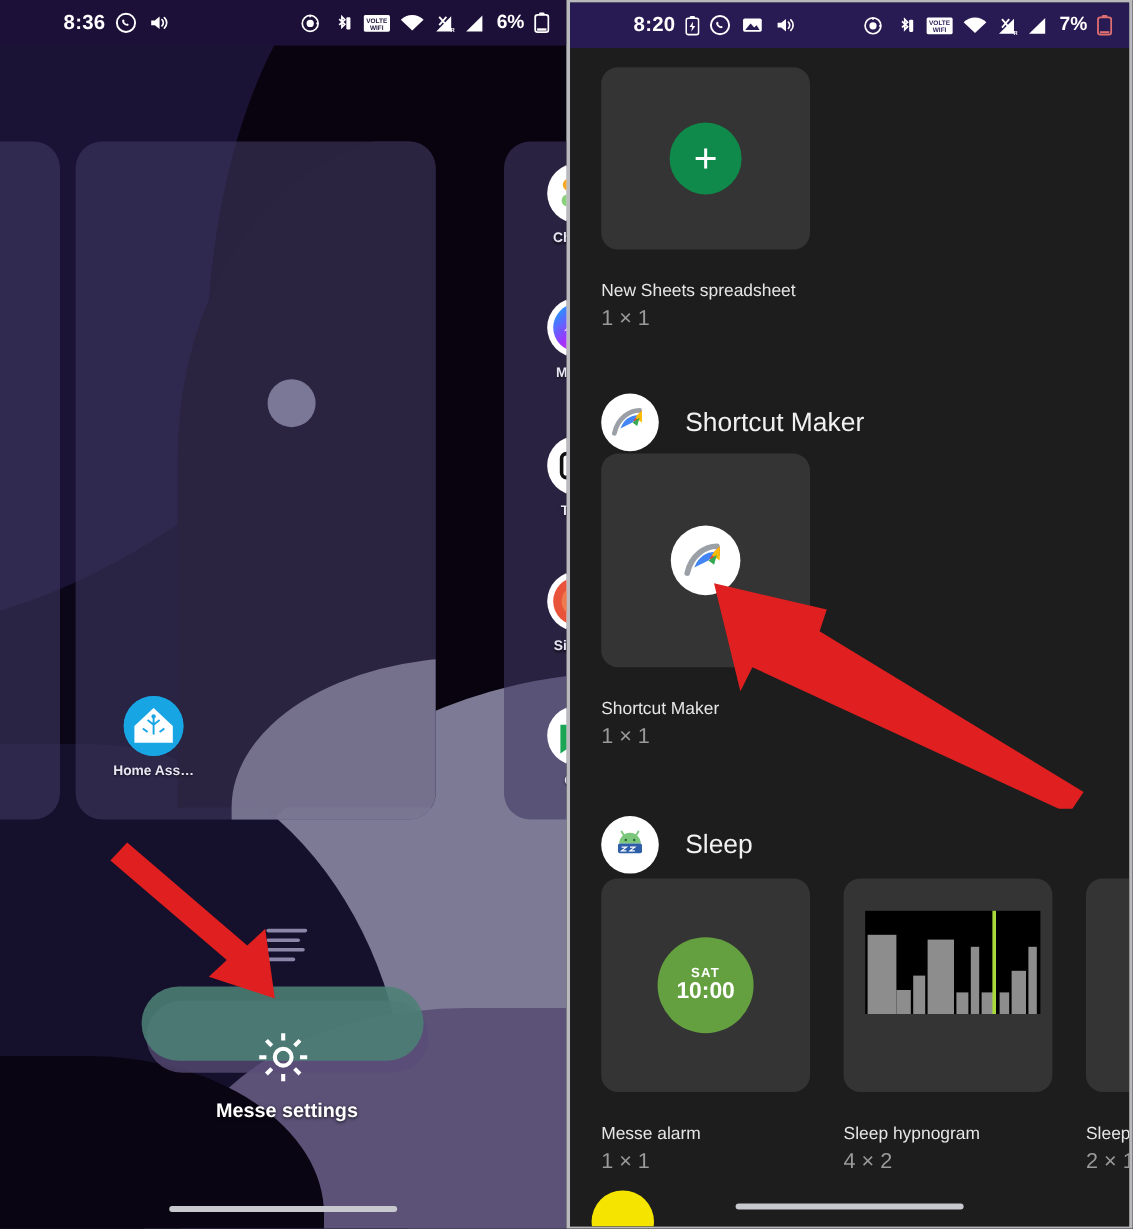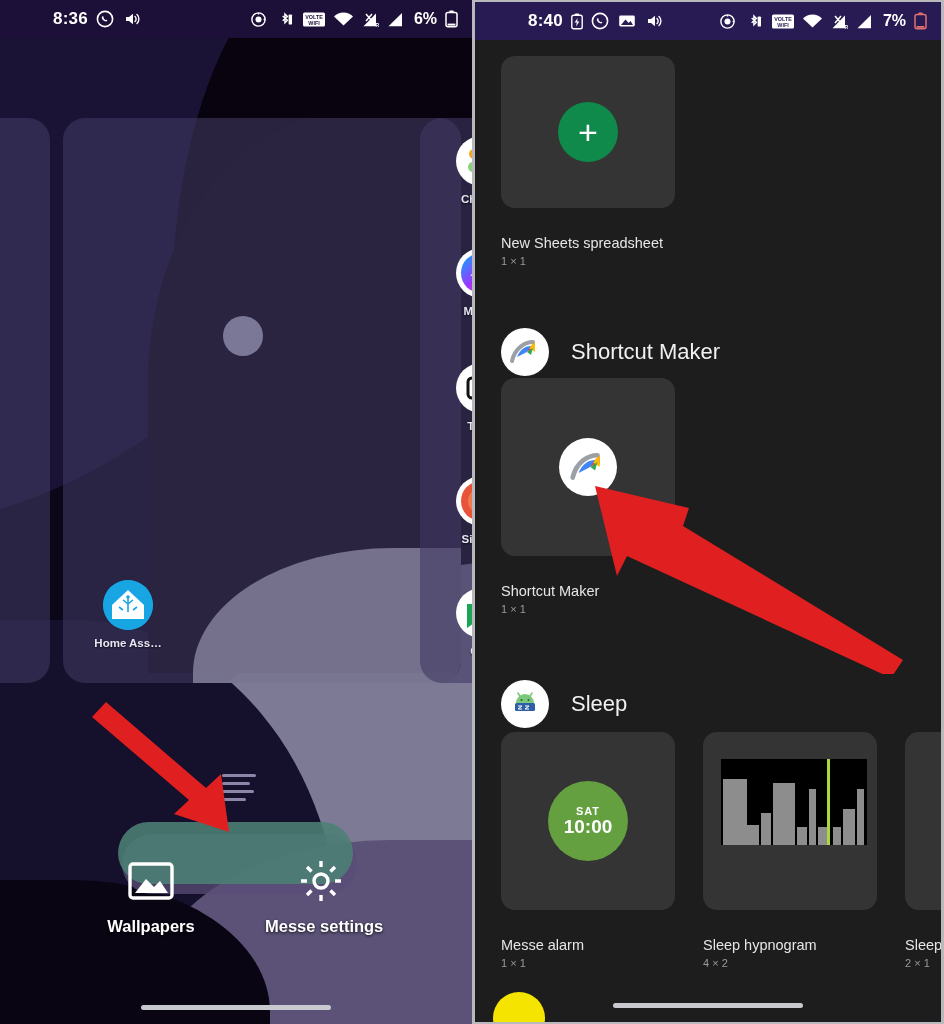--- a/index.html
+++ b/index.html
@@ -57,21 +57,21 @@
     background:#5c5278; border-radius:50% 0 0 0;
   }
   .wall .blobF{ position:absolute; left:-60px; top:880px; width:330px; height:220px;
     background:#0a0513; border-radius:0 60% 0 0; }
 
   
   .hs-cards{ position:absolute; left:0; right:0; top:118px; height:565px; z-index:5; }
   .hs-card{ position:absolute; top:0; height:565px; border-radius:22px;
             background:rgba(63,56,98,.60); overflow:hidden; }
   .hs-card.prev{ left:-48px; width:98px; }
-  .hs-card.main{ left:63px; width:398px; background:rgba(62,55,96,.62); }
+  .hs-card.main{ left:63px; width:300px; background:rgba(62,55,96,.62); }
   .hs-card.next{ left:420px; width:110px; }
 
   
   .hs-main-blob{ position:absolute; left:85px; top:-5px; width:420px; height:560px;
                  background:#2b2440; border-radius:48% 0 0 0; }
   .hs-main-blob2{ position:absolute; left:130px; top:430px; width:400px; height:250px;
                   background:#7d7a96; border-radius:50% 0 0 0; opacity:.9; }
   .hs-dot{ position:absolute; left:160px; top:198px; width:40px; height:40px;
            border-radius:50%; background:#7b7897; }
 
@@ -101,21 +101,21 @@
 
   
   .gesture{ position:absolute; bottom:14px; left:50%; transform:translateX(-50%);
             width:190px; height:5px; border-radius:3px; background:#c8c8cf; z-index:50; }
 
   
   .wlist{ position:absolute; top:38px; left:0; right:0; bottom:0;
           background:#1d1d1d; overflow:hidden; padding:0 26px; }
   .wtile{ background:#343434; border-radius:14px; position:relative; overflow:hidden; }
   .wname{ margin-top:27px; font-size:14.5px; color:#e6e6e6; white-space:nowrap; }
-  .wsize{ margin-top:4px; font-size:11px; color:#9a9a9a; }
+  .wsize{ margin-top:4px; font-size:18px; color:#9a9a9a; }
 
   .apphdr{ display:flex; align-items:center; gap:22px; margin:0; }
   .apphdr-ico{ width:48px; height:48px; border-radius:50%; background:#fff;
                display:flex; align-items:center; justify-content:center; flex:0 0 auto; }
   .apphdr-name{ font-size:22px; color:#f1f1f1; }
 
   
   .hyp{ position:absolute; left:18px; top:27px; width:146px; height:86px;
         background:#000; }
   .hyp .bar{ position:absolute; bottom:0; background:#8d8d8d; }
@@ -319,29 +319,20 @@
     <div class="ripple2"></div>
     <div class="ripple"></div>
     <div class="menu-lines">
       <i style="width:34px;"></i>
         <i style="width:28px;"></i>
         <i style="width:32px;"></i>
         <i style="width:24px;"></i>
     </div>
 
     <div class="opts">
-      <div class="opt">
-        <div class="opt-ico">
-          <svg width="46" height="40" viewBox="0 0 46 40">
-            <rect x="2" y="3" width="42" height="34" rx="3" fill="none" stroke="#fff" stroke-width="3.4"></rect>
-            <path d="M7 32 L18 18 L26 26 L32 20 L40 32 Z" fill="#fff"></path>
-          </svg>
-        </div>
-        <div class="opt-lbl">Wallpapers</div>
-      </div>
       <div class="opt">
         <div class="opt-ico">
           <svg width="46" height="46" viewBox="0 0 46 46">
             <g fill="none" stroke="#fff" stroke-width="3.4">
               <circle cx="23" cy="23" r="7"></circle>
               <path d="M23 3 v6 M23 37 v6 M3 23 h6 M37 23 h6 M9 9 l4.5 4.5 M32.5 32.5 L37 37 M37 9 l-4.5 4.5 M13.5 32.5 L9 37"></path>
             </g>
           </svg>
         </div>
         <div class="opt-lbl">Messe settings</div>
@@ -451,21 +442,21 @@
         </div>
         <div class="wname">Sleep</div>
         <div class="wsize">2 × 1</div>
       </div>
 
       <div class="yellow-peek"></div>
     </div>
 
     <div class="statusbar sb-right">
       <div class="sb-group">
-        <span class="sb-time">8:40</span>
+        <span class="sb-time">8:20</span>
         <span class="sb-ico" style="width:12px;">
           <svg width="12" height="17" viewBox="0 0 12 17">
               <rect x="0.8" y="2.2" width="10.4" height="13.6" rx="1.8" fill="none" stroke="#fff" stroke-width="1.4"></rect>
               <rect x="3.8" y="0.4" width="4.4" height="2" rx="1" fill="#fff"></rect>
               <path d="M6.6 5 L3.6 9.6 h2.2 L5 13.4 L8.4 8.6 H6.2 Z" fill="#fff"></path>
             </svg>
         </span>
         <span class="sb-ico">
           <svg width="18" height="18" viewBox="0 0 18 18">
               <circle cx="9" cy="9" r="7.6" fill="none" stroke="#fff" stroke-width="1.6"></circle>

